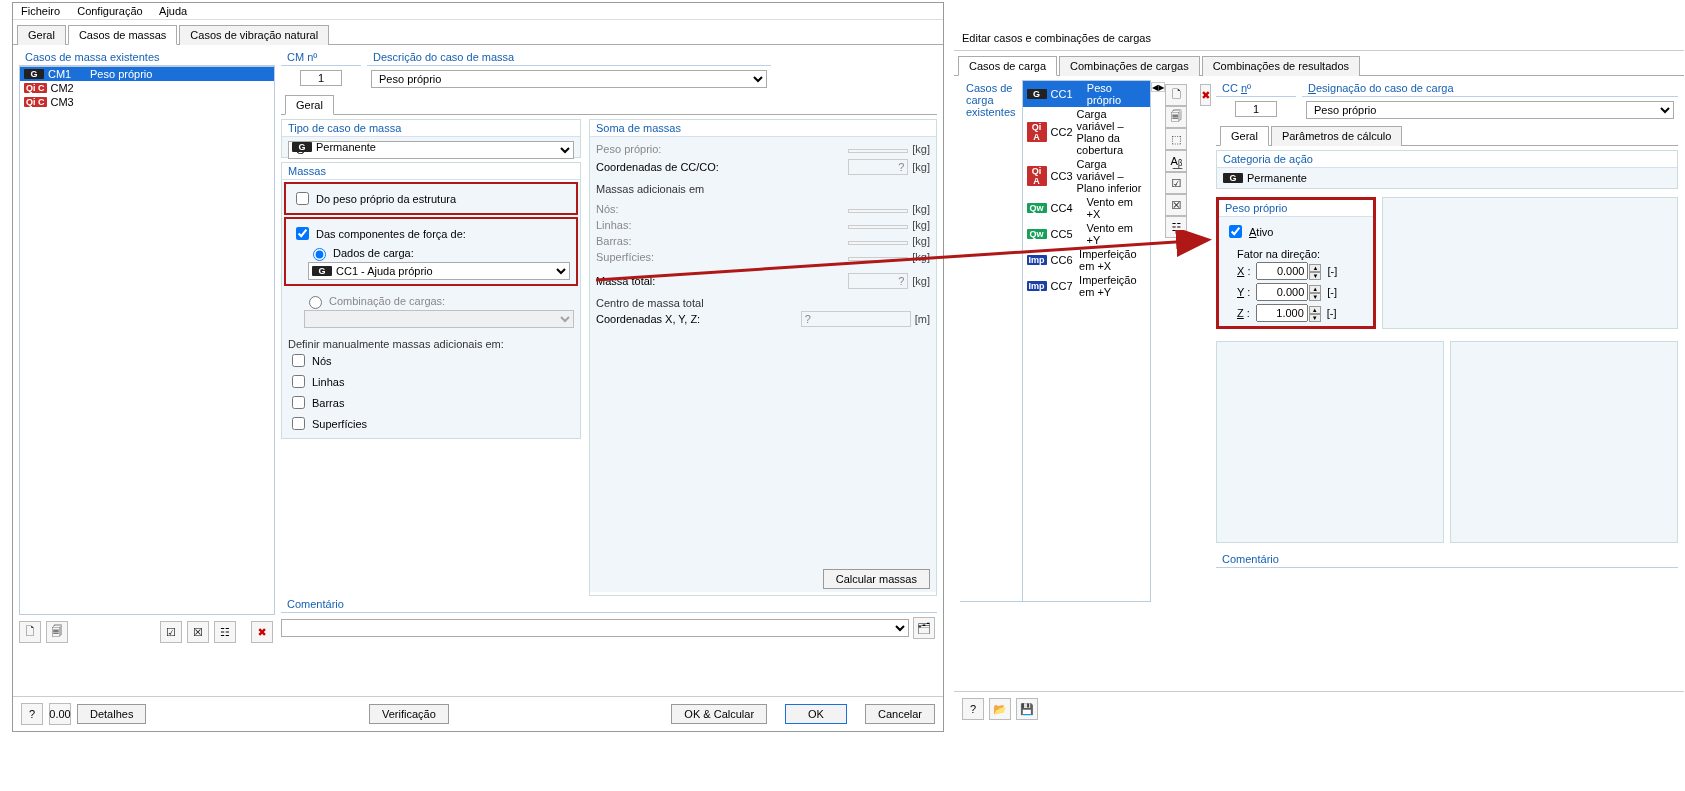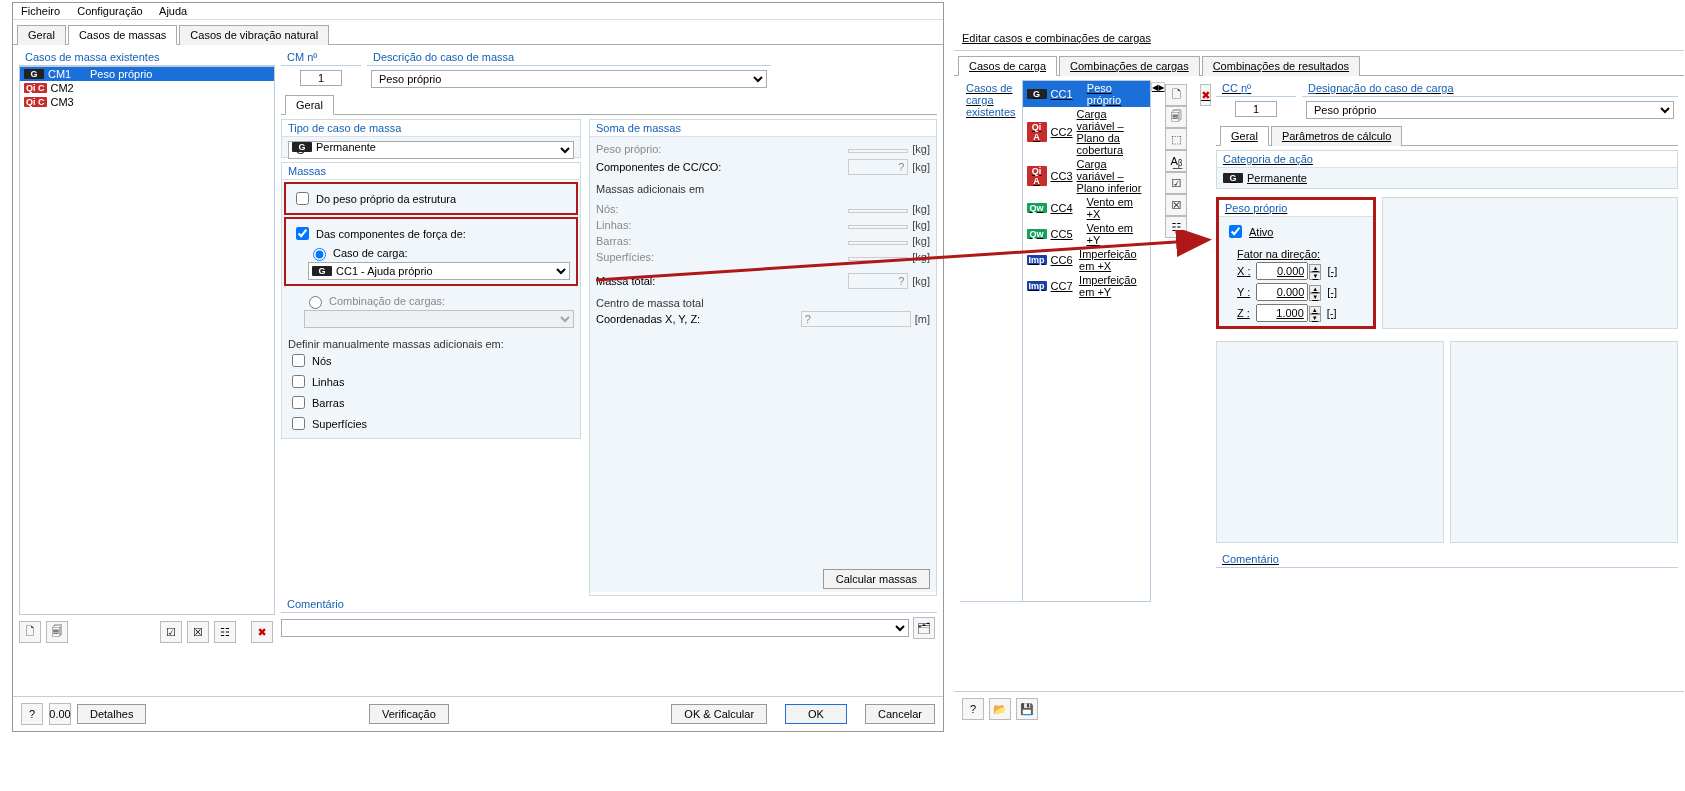--- a/index.html
+++ b/index.html
@@ -1,19 +1,19 @@
 <!DOCTYPE html>
 <html><head>
 <meta charset="utf-8">
 <style>
 * { box-sizing: border-box; font-family: "Segoe UI", Tahoma, sans-serif; font-size: 11px; }
 body { margin: 0; background:#fff; position:relative; width:1685px; height:791px; overflow:hidden;}
 .window { position:absolute; background:#fff; border:1px solid #999; }
 .win-left { left:12px; top:2px; width:932px; height:730px; }
-.win-right { left:954px; top:26px; width:730px; height:700px; border:none;text-decoration:underline;}
+.win-right { left:954px; top:26px; width:730px; height:700px; border:none;}
 .titlebar { display:flex; align-items:center; justify-content:space-between; padding:4px 8px; border-bottom:1px solid #ccc;}
 .close-x { font-size:14px; padding:0 6px; cursor:pointer;}
 .menubar { padding:2px 8px; border-bottom:1px solid #ddd;}
 .menubar span { margin-right:14px; cursor:pointer;}
 .tabs { display:flex; border-bottom:1px solid #aaa; padding:0 4px; margin-top:4px;}
 .tab { padding:3px 10px; border:1px solid #aaa; border-bottom:none; margin-right:2px; background:#f3f3f3; cursor:pointer; position:relative; top:1px;}
 .tab.active { background:#fff; border-bottom:1px solid #fff;}
 .section-head { color:#1560b3; padding:2px 6px; border-bottom:1px solid #b8cfe5; background:#fff;}
 .list { border:1px solid #bcd; background:#fff;}
 .list-row { display:flex; align-items:center; padding:1px 4px; gap:4px;}
@@ -136,21 +136,21 @@
                     <span>Do peso próprio da estrutura</span>
                   </label>
               </div>
               <div class="redbox" style="padding:4px 6px; margin:2px;">
                 <label class="ck">
                     <input type="checkbox" checked="" style="">
                     <span>Das componentes de força de:</span>
                   </label>
                 <label class="ck" style="margin-left:16px;">
                     <input type="radio" name="src" checked="" style="">
-                    <span>Caso de carga:</span>
+                    <span>Dados de carga:</span>
                   </label>
                 <div class="rowflex" style="margin-left:16px;">
                   <select style="width:100%;"><option></option></select>
                   <div style="position:absolute; margin-left:4px; pointer-events:none;" class="rowflex">
                     <span class="tag tag-G">G</span>
                     <span>CC1 - Ajuda próprio</span>
                   </div>
                 </div>
               </div>
               <div style="padding:4px 6px;">
@@ -184,21 +184,21 @@
 
         <div style="flex:1;">
           <div class="groupbox" style="height:100%; position:relative;">
             <div class="gb-title">Soma de massas</div>
             <div class="gb-body" style="height:calc(100% - 20px);">
               <div class="rowflex" style="justify-content:space-between; padding:2px 0;">
                 <span class="dim">Peso próprio:</span>
                 <span><span class="field-dis"></span><span class="unit">[kg]</span></span>
               </div>
               <div class="rowflex" style="justify-content:space-between; padding:2px 0;">
-                <span>Componentes de CC/CO:</span>
+                <span>Coordenadas de CC/CO:</span>
                 <span><span class="field-dis">?</span><span class="unit">[kg]</span></span>
               </div>
               <div style="padding:6px 0;" class="lbl">Massas adicionais em</div>
               <div class="rowflex dim" style="justify-content:space-between; padding:2px 0;">
                   <span>Nós:</span>
                   <span><span class="field-dis"></span><span class="unit">[kg]</span></span>
                 </div>
               <div class="rowflex dim" style="justify-content:space-between; padding:2px 0;">
                   <span>Linhas:</span>
                   <span><span class="field-dis"></span><span class="unit">[kg]</span></span>

